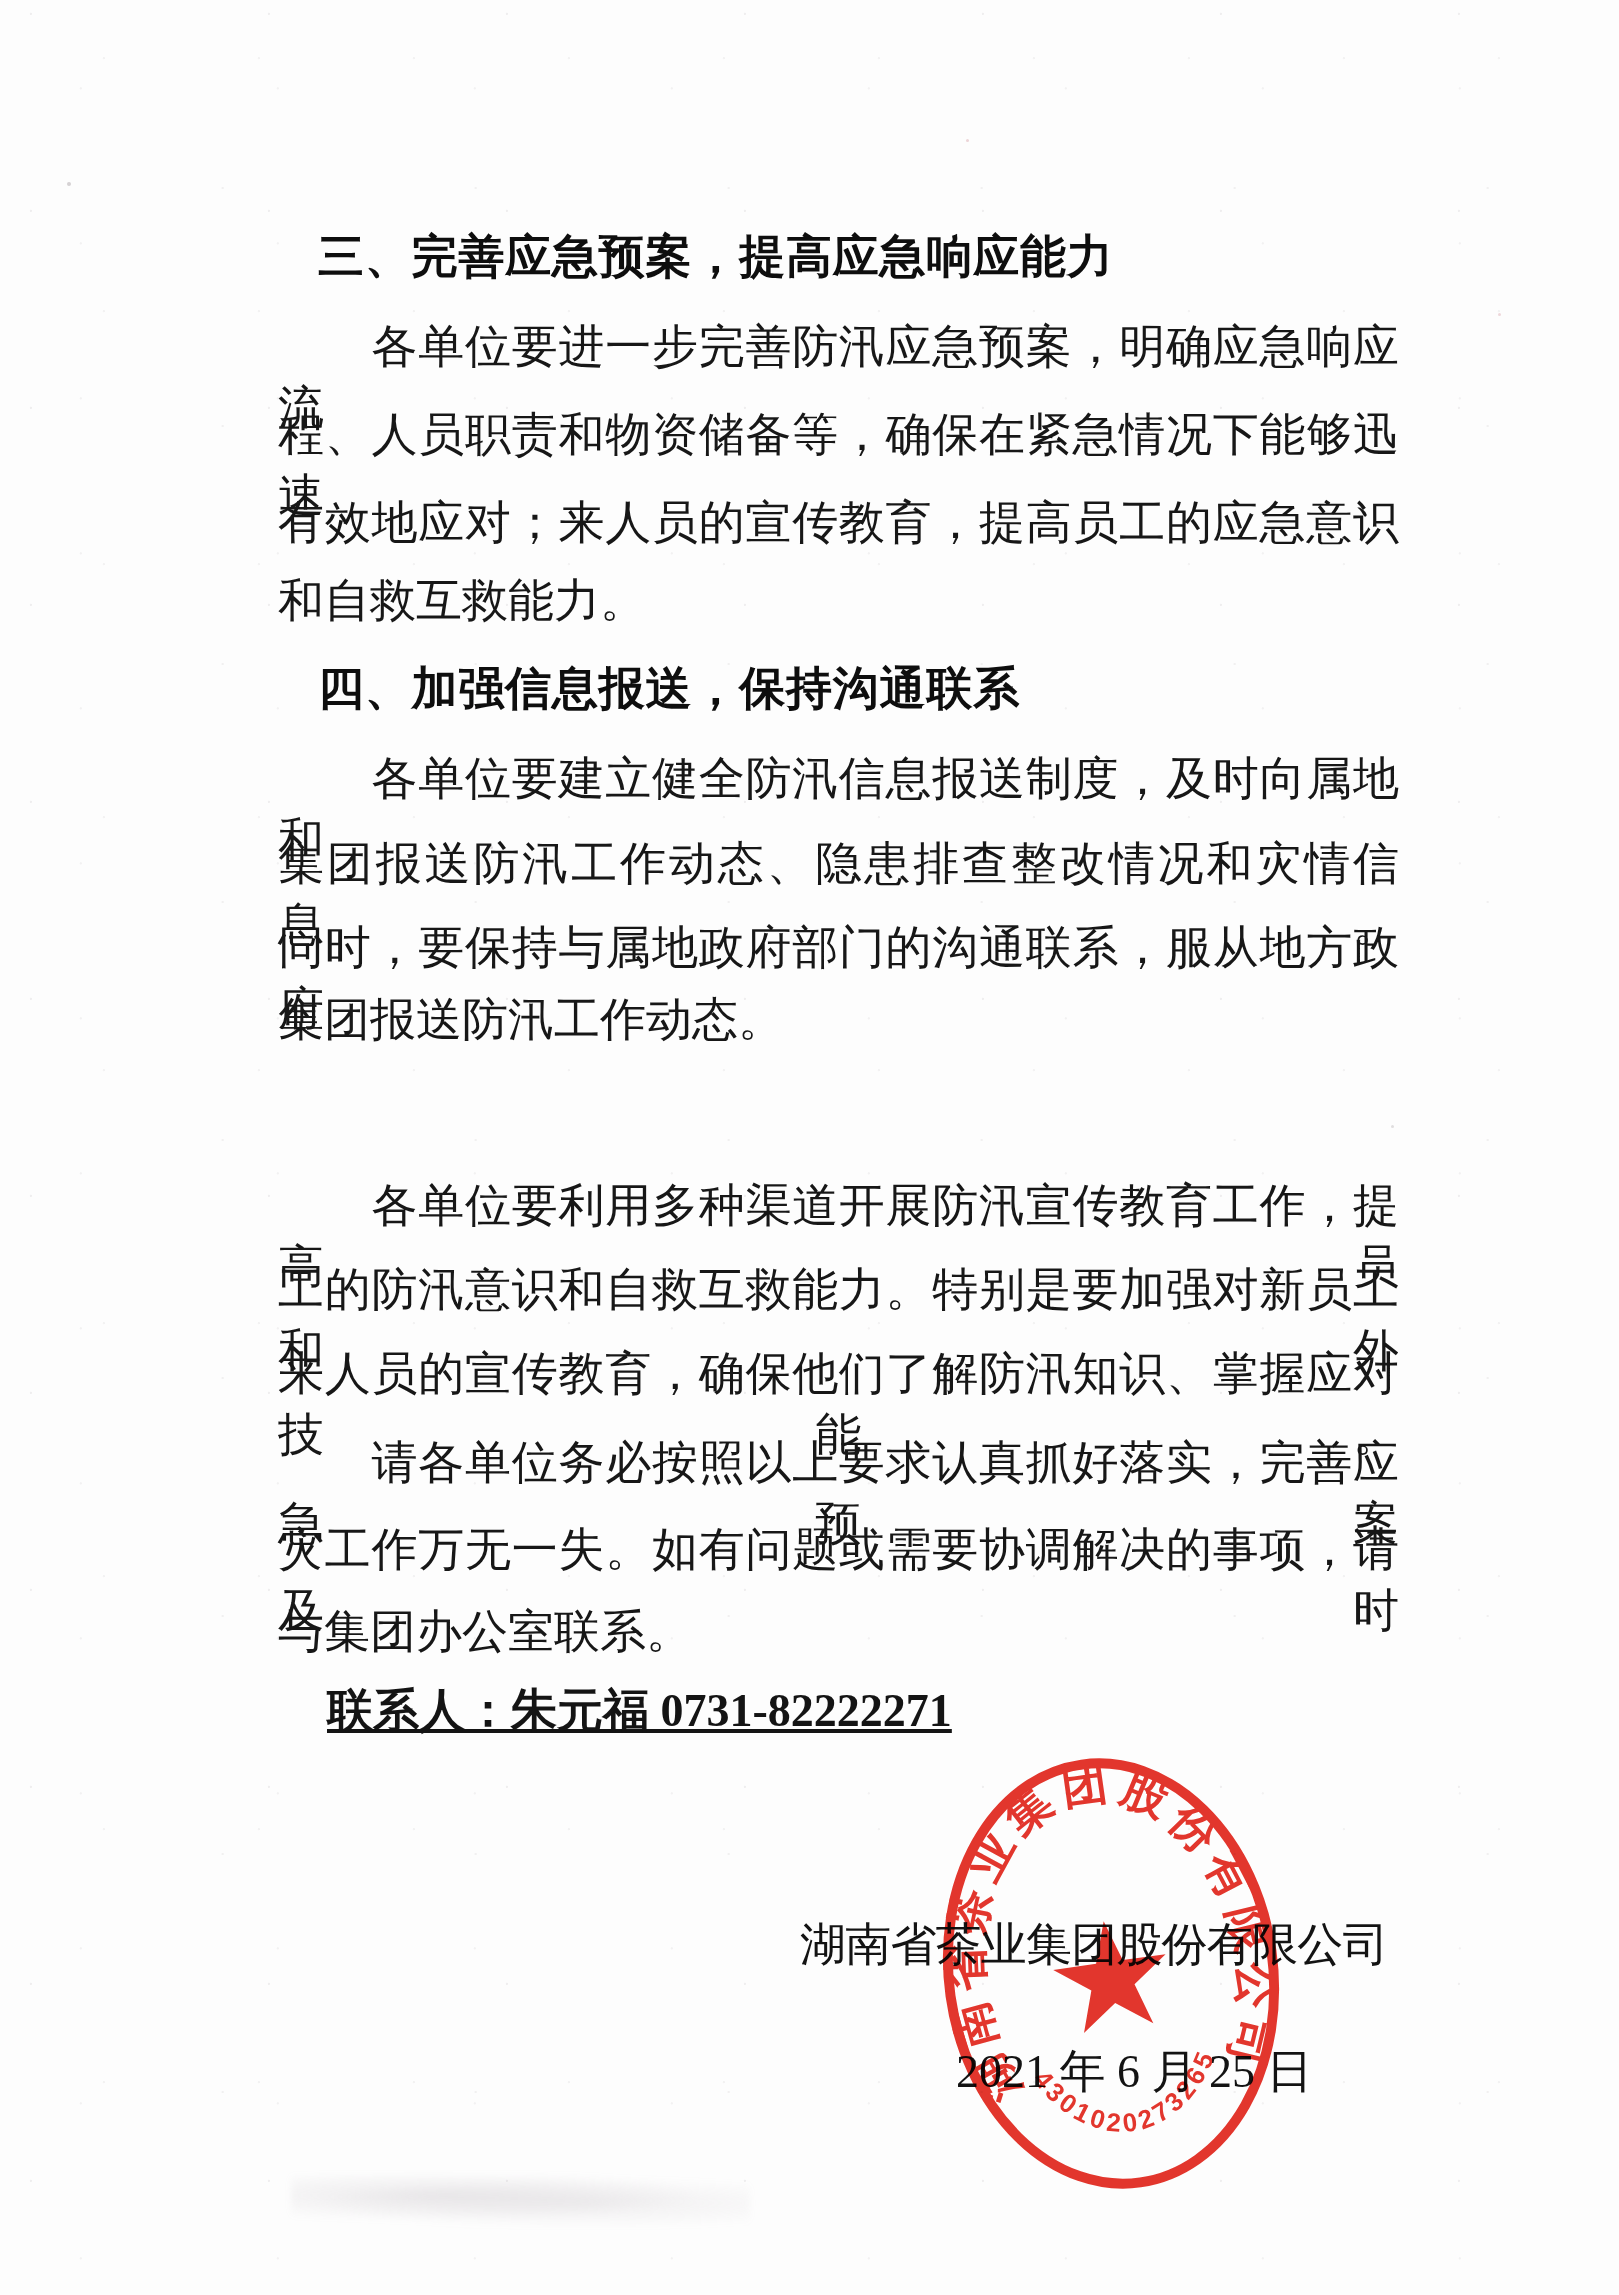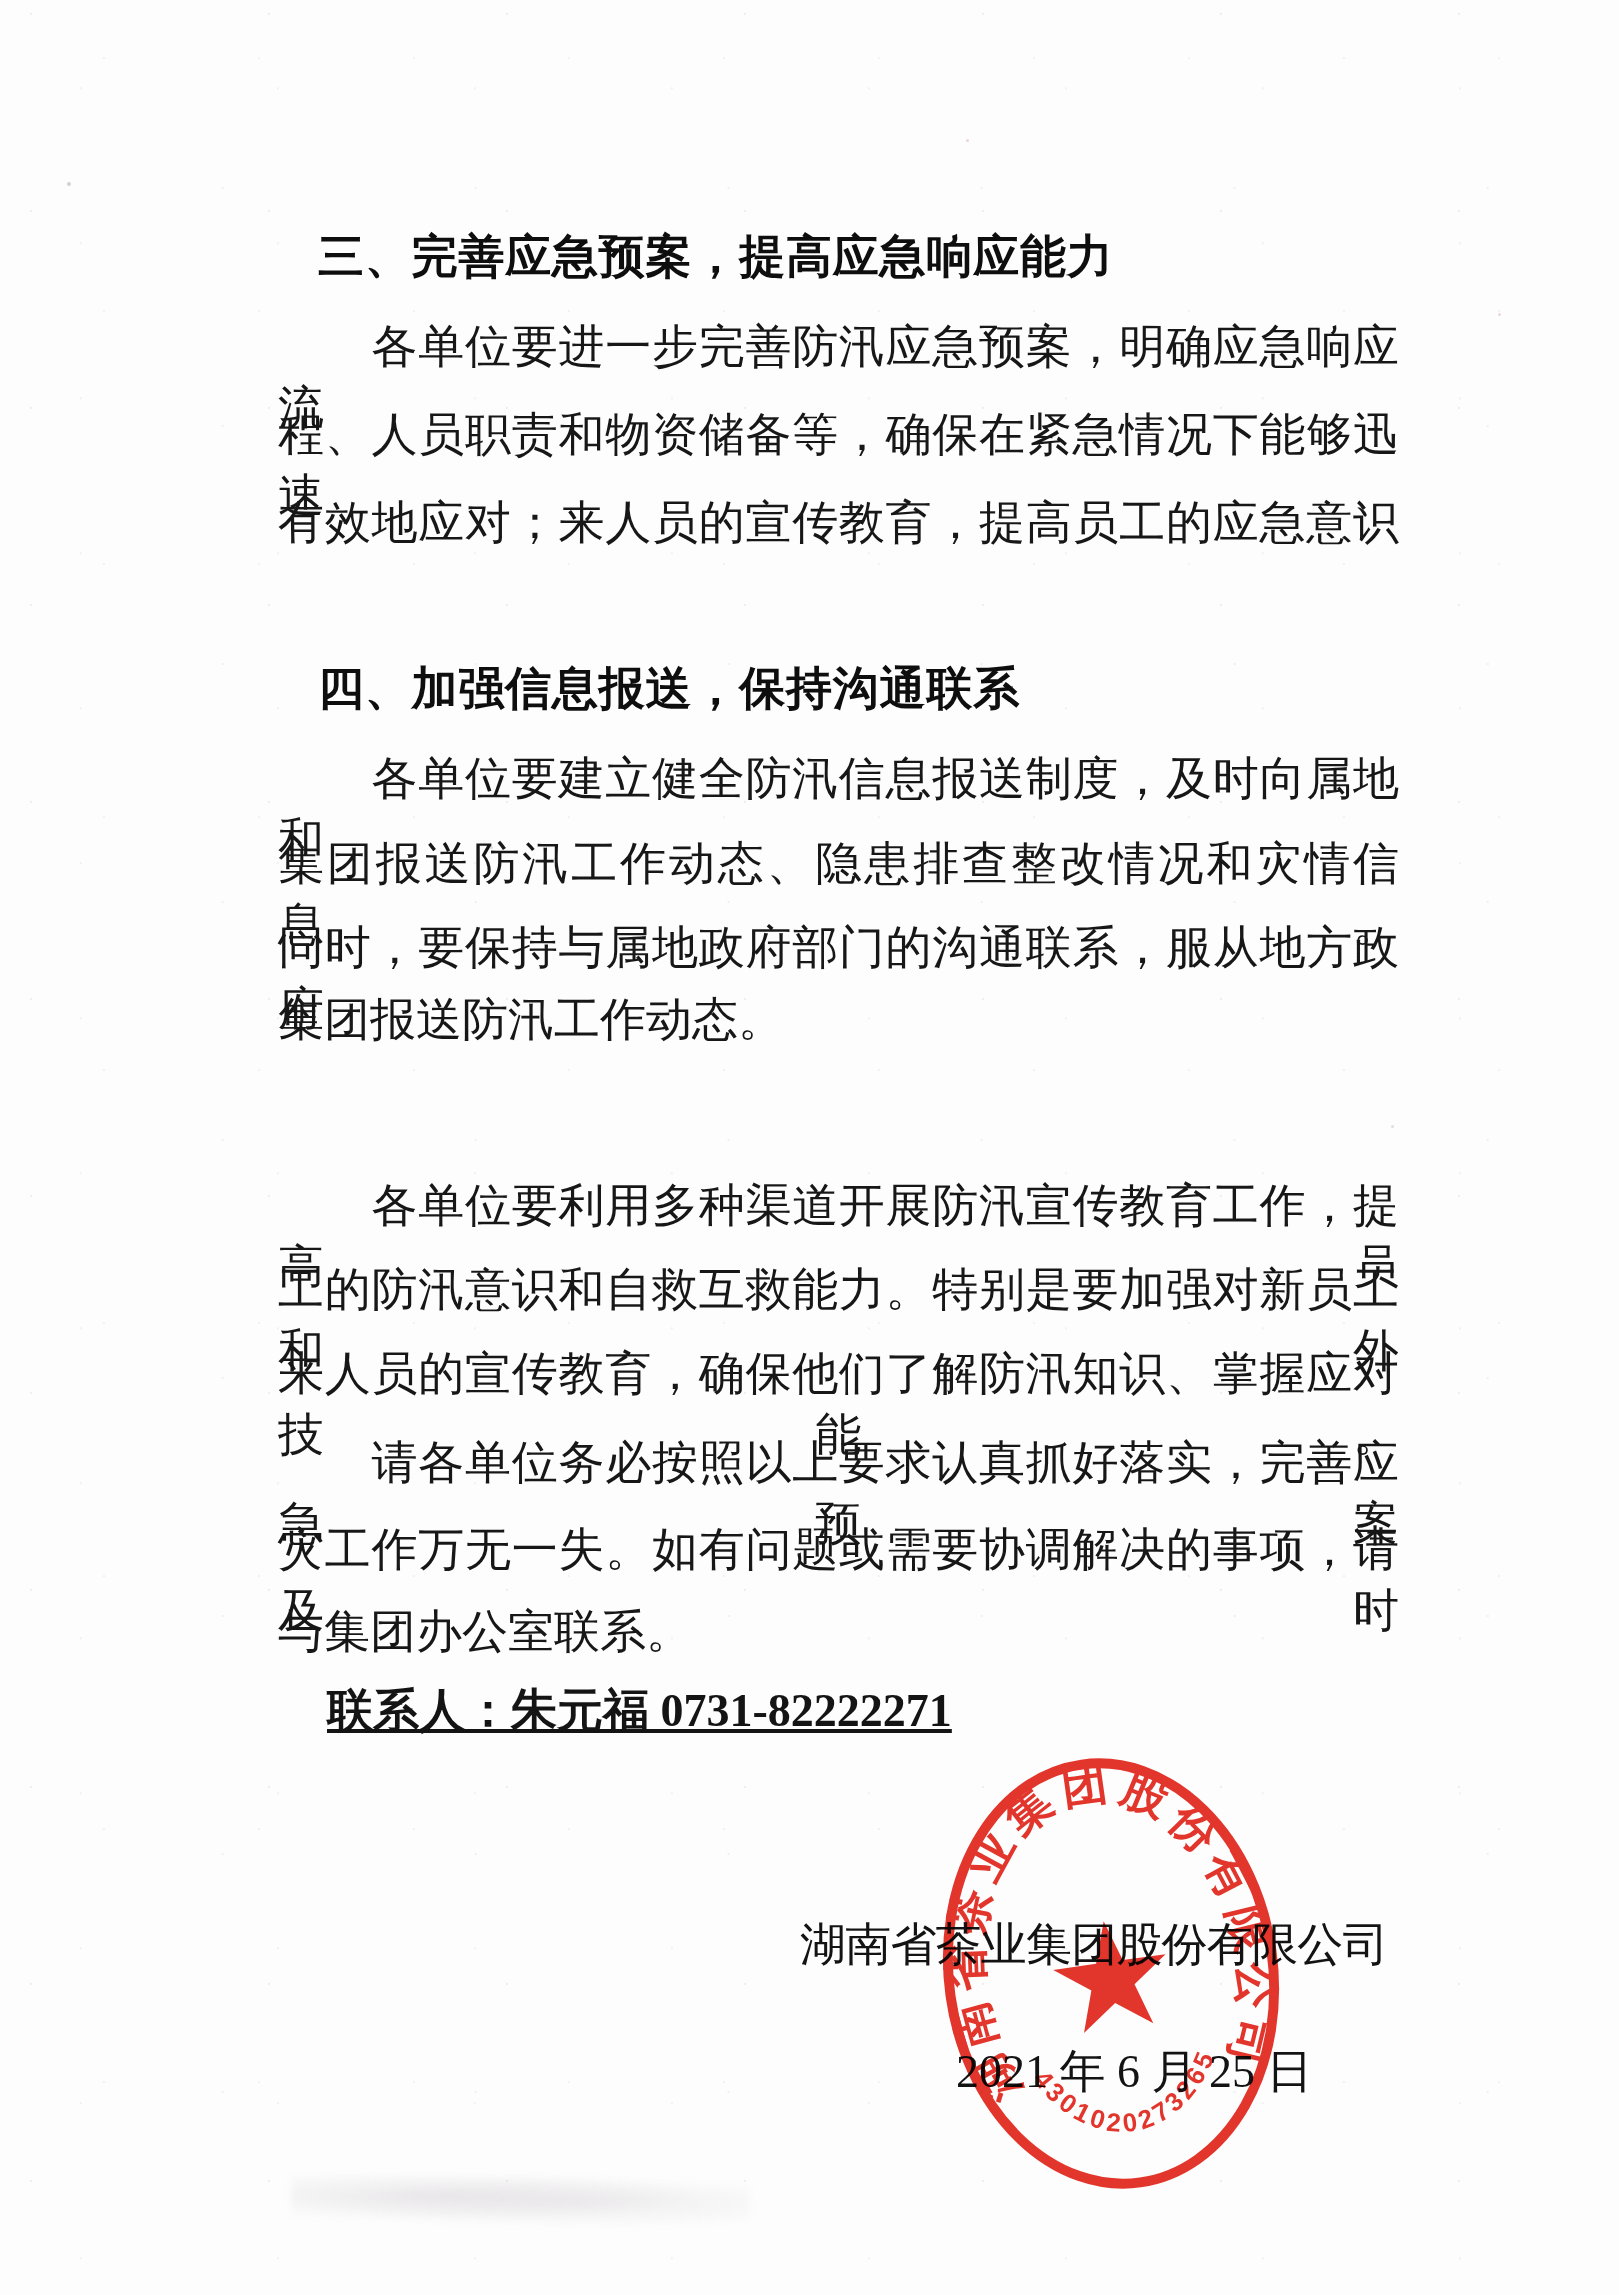--- a/index.html
+++ b/index.html
@@ -88,20 +88,21 @@
 </head>
 <body>
 
 <div class="page">
   <div class="noise"></div>
 
   <div class="heading" style="top:226px">三、完善应急预案，提高应急响应能力</div>
   <div class="bodyline just" style="top:316px">　　各单位要进一步完善防汛应急预案，明确应急响应流</div>
   <div class="bodyline just" style="top:404px">程、人员职责和物资储备等，确保在紧急情况下能够迅速、</div>
   <div class="bodyline just" style="top:492px">有效地应对；来人员的宣传教育，提高员工的应急意识</div>
+  <div class="bodyline" style="top:570px">和自救互救能力。</div>
 
   <div class="heading" style="top:658px">四、加强信息报送，保持沟通联系</div>
   <div class="bodyline just" style="top:748px">　　各单位要建立健全防汛信息报送制度，及时向属地和</div>
   <div class="bodyline just" style="top:833px">集团报送防汛工作动态、隐患排查整改情况和灾情信息。</div>
   <div class="bodyline just" style="top:917px">同时，要保持与属地政府部门的沟通联系，服从地方政府</div>
   <div class="bodyline" style="top:989px">集团报送防汛工作动态。</div>
 
   <div class="bodyline just" style="top:1175px">　　各单位要利用多种渠道开展防汛宣传教育工作，提高员</div>
   <div class="bodyline just" style="top:1259px">工的防汛意识和自救互救能力。特别是要加强对新员工和外</div>
   <div class="bodyline just" style="top:1343px">来人员的宣传教育，确保他们了解防汛知识、掌握应对技能。</div>

